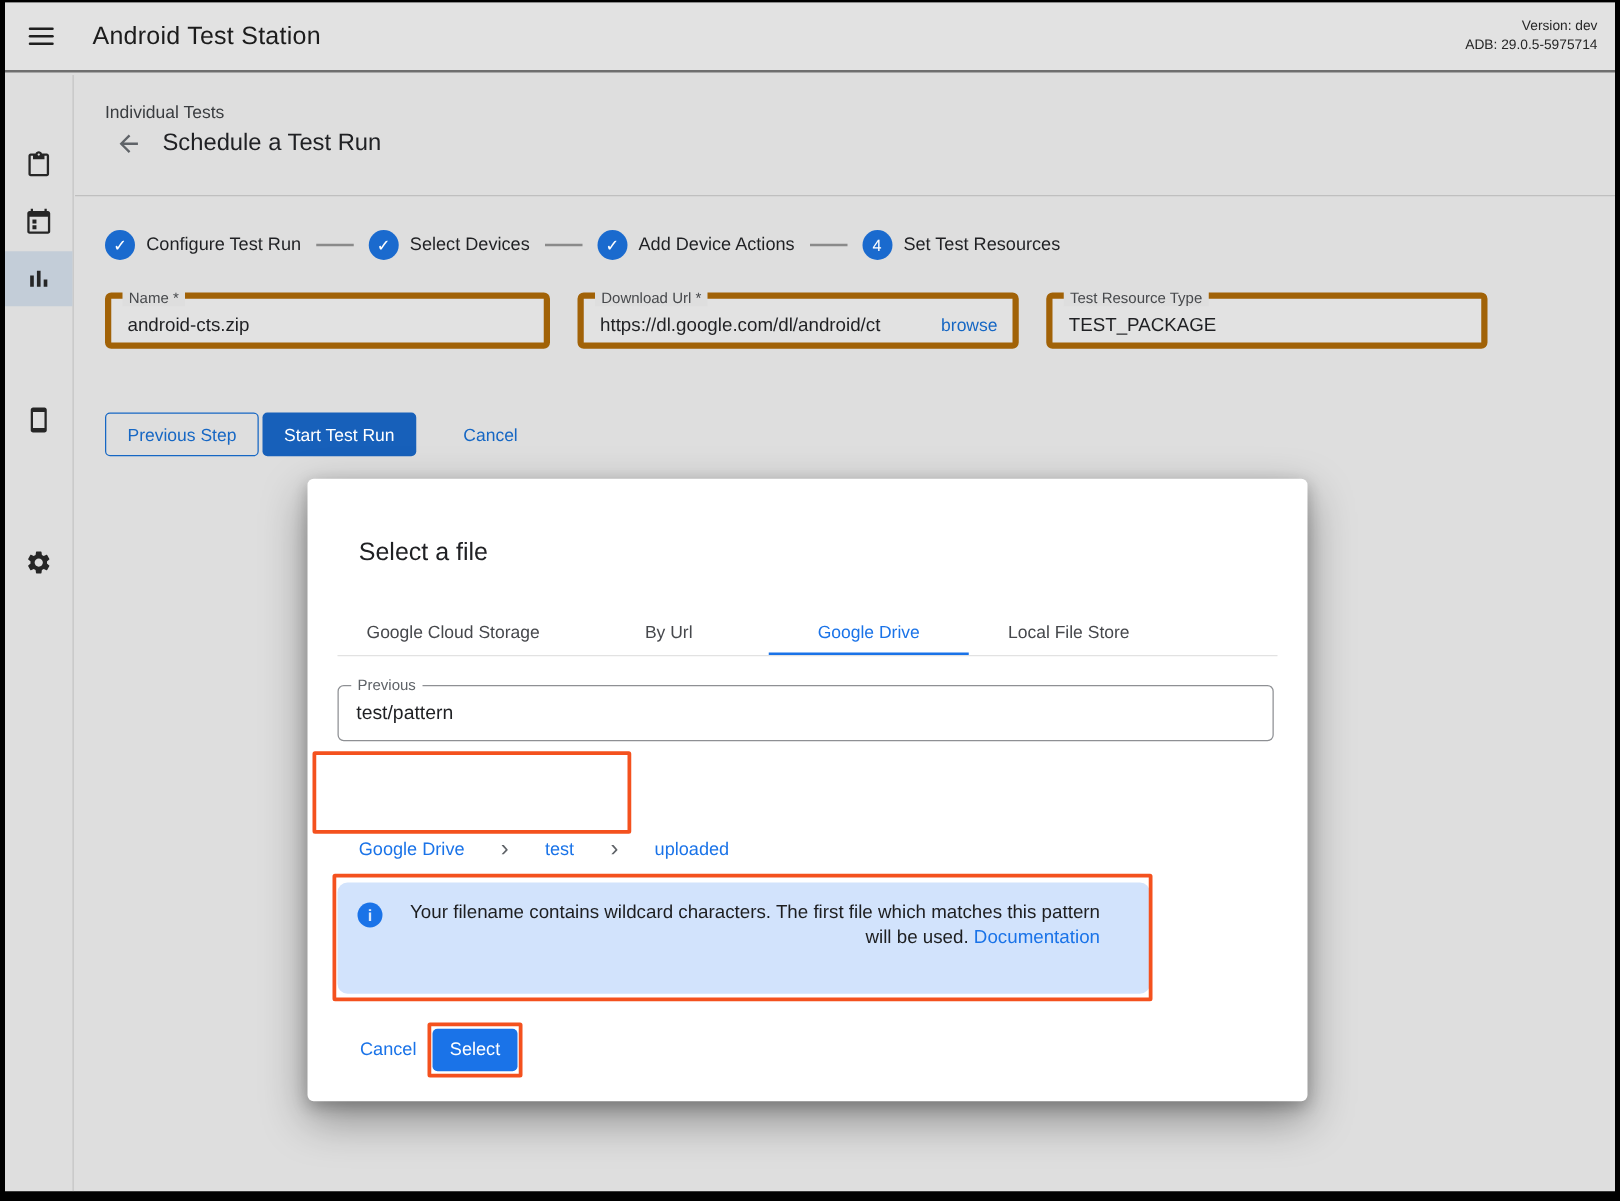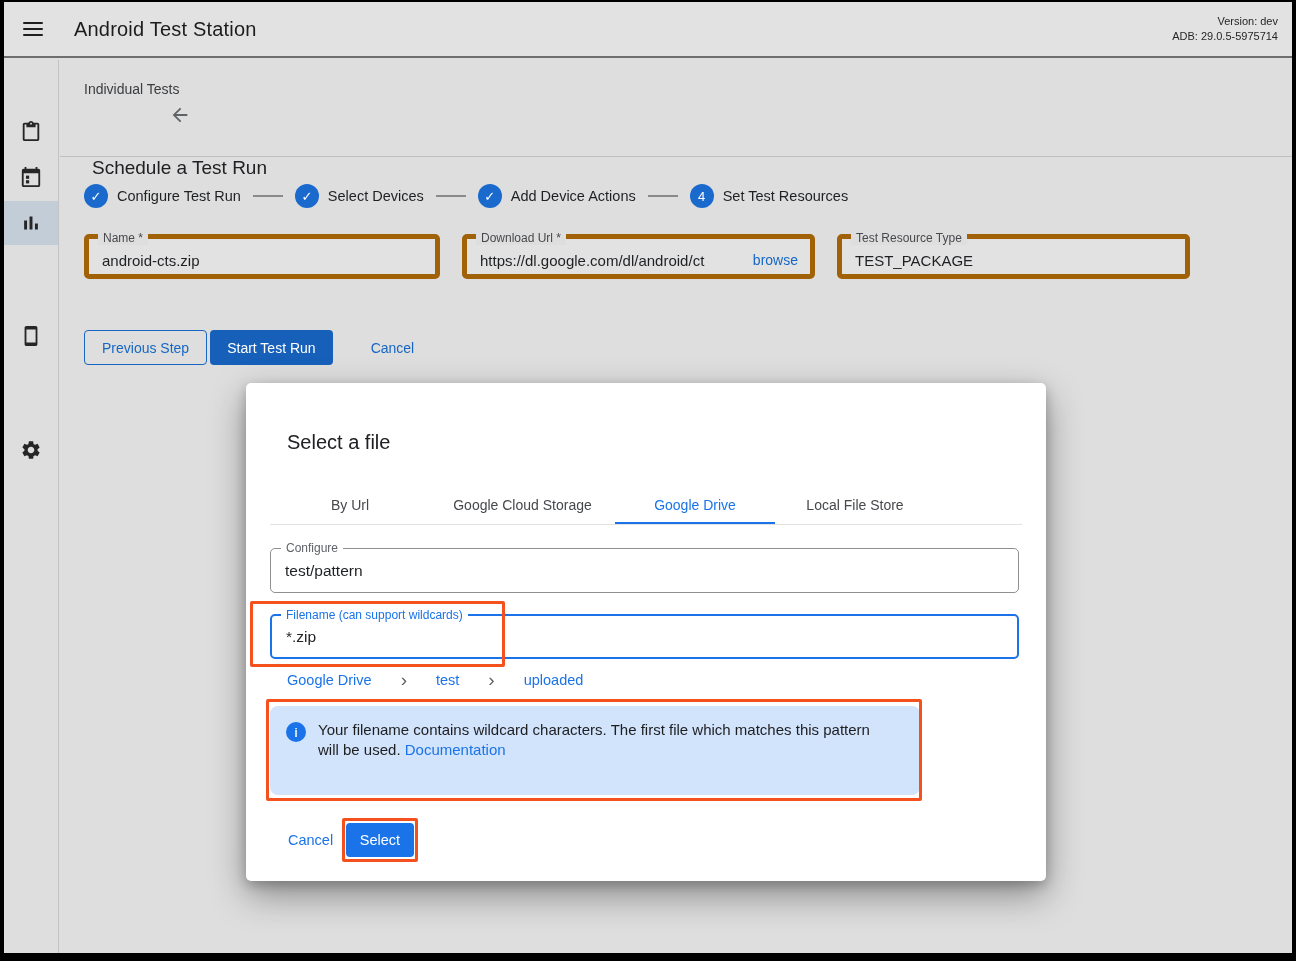--- a/index.html
+++ b/index.html
@@ -19,21 +19,21 @@
 
   
   .sidebar { position: absolute; top: 58px; left: 0; width: 55px; bottom: 0; border-right: 1px solid #c3c3c3; z-index: 1; }
   .side-item { position: absolute; left: 0; width: 100%; height: 44px; display: flex; align-items: center; justify-content: center; cursor: pointer; }
   .side-item svg { width: 22px; height: 22px; fill: #262626; }
   .side-item.active { background: #c3cdd8; }
 
   
   .main { position: absolute; left: 56px; top: 58px; right: 0; bottom: 0; }
   .section-label { position: absolute; top: 21px; left: 24px; font-size: 14px; color: #3a3d40; text-align: center; }
-  .title-row { position: absolute; top: 44px; left: 32px; display: flex; align-items: center; gap: 31px; flex-direction: column; }
+  .title-row { position: absolute; top: 44px; left: 32px; display: flex; align-items: center; gap: 16px; }
   .back-arrow { width: 22px; height: 22px; fill: #5f6368; cursor: pointer; }
   .page-title { font-size: 19px; font-weight: 400; color: #202124; }
   .hr1 { position: absolute; left: 0; right: 0; top: 96px; height: 1px; background: #bfbfbf; }
 
   
   .stepper { position: absolute; top: 124px; left: 24px; display: flex; align-items: center; }
   .step { display: flex; align-items: center; cursor: pointer; }
   .scircle { width: 24px; height: 24px; border-radius: 50%; background: #1a6ace; color: #fff; display: flex; align-items: center; justify-content: center; font-size: 13px; }
   .step-label { font-size: 14.5px; color: #1f2023; margin-left: 9px; }
   .connector { width: 30px; height: 2px; background: #8a8a8a; margin: 0 12px; }
@@ -70,21 +70,21 @@
   .dfield.filename { top: 231px; height: 45px; border: 2px solid #1a73e8; }
   .dfield.filename .flabel2 { color: #1a73e8; left: 9px; }
   .dfield.filename .fvalue2 { line-height: 41px; }
 
   .crumbs { position: absolute; top: 289px; left: 41px; display: flex; align-items: center; gap: 29px; }
   .crumb-link { font-size: 14.5px; color: #1a73e8; cursor: pointer; }
   .crumb-sep { font-size: 19px; color: #5f6368; line-height: 14px; }
 
   .alert { position: absolute; top: 323px; left: 24px; width: 650px; height: 89px; background: #d2e3fc; border-radius: 8px; display: flex; gap: 12px; padding: 14px 16px; }
   .info-icon { flex: 0 0 20px; width: 20px; height: 20px; border-radius: 50%; background: #1a73e8; color: #d9e7fb; font-size: 13px; font-weight: 700; display: flex; align-items: center; justify-content: center; margin-top: 2px; }
-  .alert-text { font-size: 15px; line-height: 19.5px; color: #1d1e20; max-width: 562px; }
+  .alert-text { font-size: 15px; line-height: 19.5px; color: #1d1e20; max-width: 562px; text-align: right; }
   .doc-link { color: #1a73e8; cursor: pointer; }
 
   .dlg-cancel { position: absolute; left: 42px; top: 449px; font-size: 14.5px; font-weight: 500; color: #1a73e8; cursor: pointer; }
   .dlg-select { position: absolute; left: 100px; top: 440px; width: 68px; height: 34px; background: #1a73e8; color: #fff; border-radius: 4px; display: flex; align-items: center; justify-content: center; font-size: 14.5px; font-weight: 500; cursor: pointer; }
 
   
   .annot { position: absolute; border: 3px solid #f4511e; border-radius: 2px; z-index: 50; pointer-events: none; }
   #annot-filename { left: 250px; top: 601px; width: 255px; height: 66px; }
   #annot-alert { left: 266px; top: 699px; width: 656px; height: 102px; }
   #annot-select { left: 342px; top: 818px; width: 76px; height: 44px; }
@@ -189,35 +189,31 @@
       <div class="btn btn-prev">Previous Step</div>
       <div class="btn btn-start">Start Test Run</div>
       <div class="btn-cancel-text">Cancel</div>
     </div>
   </main>
 
   <section class="dialog">
     <div class="dlg-title">Select a file</div>
 
     <div class="tabs">
+      <div class="tab tw1">Google Cloud Storage</div>
       <div class="tab tw0">By Url</div>
-      <div class="tab tw1">Google Cloud Storage</div>
       <div class="tab tw2 active">Google Drive</div>
       <div class="tab tw3">Local File Store</div>
     </div>
 
     <div class="dfield directory">
-      <div class="flabel2">Configure</div>
+      <div class="flabel2">Previous</div>
       <div class="fvalue2">test/pattern</div>
     </div>
 
-    <div class="dfield filename">
-      <div class="flabel2">Filename (can support wildcards)</div>
-      <div class="fvalue2">*.zip</div>
-    </div>
 
     <div class="crumbs">
       <span class="crumb-link">Google Drive</span>
       <span class="crumb-sep">›</span>
       <span class="crumb-link">test</span>
       <span class="crumb-sep">›</span>
       <span class="crumb-link">uploaded</span>
     </div>
 
     <div class="alert">

